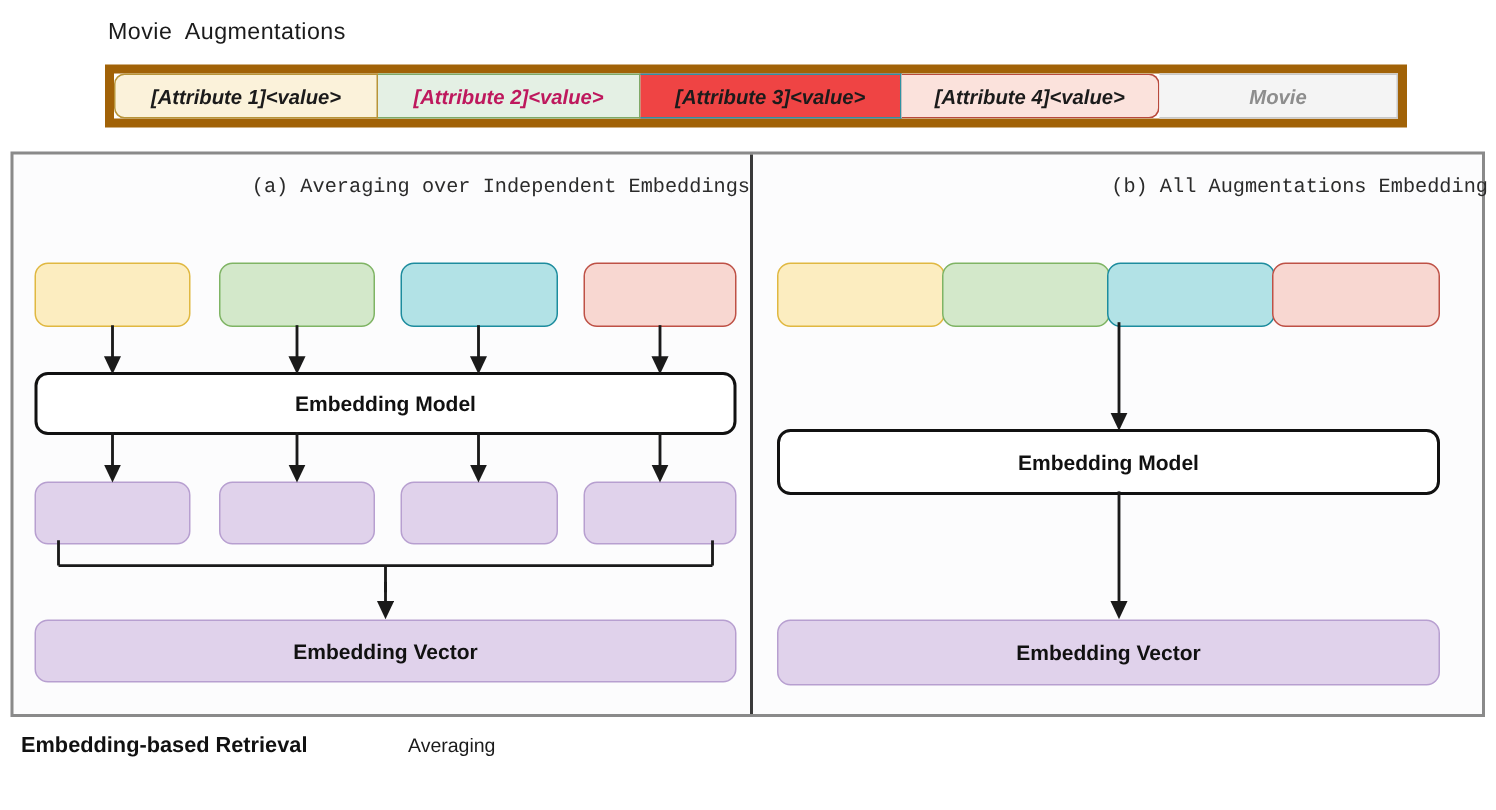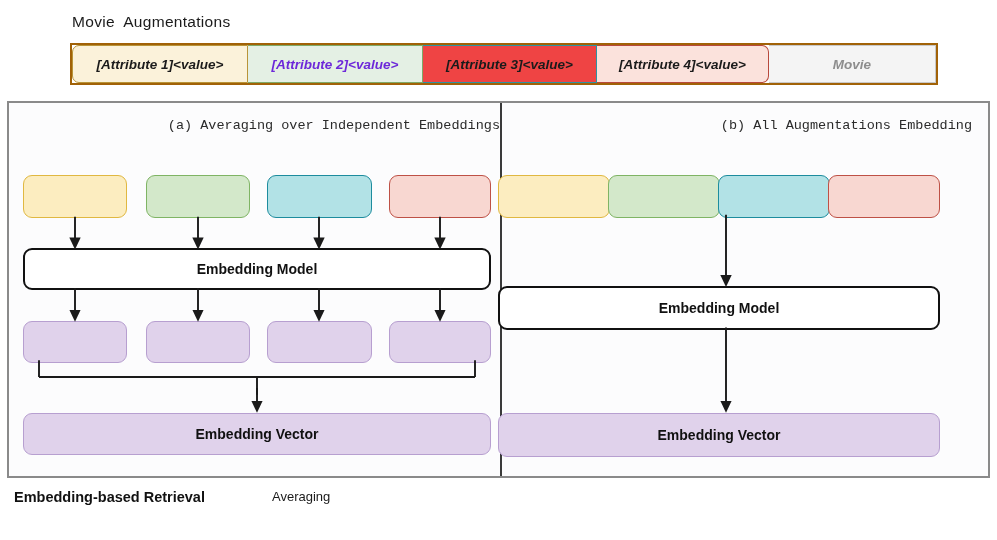--- a/index.html
+++ b/index.html
@@ -21,35 +21,35 @@
     letter-spacing: 0.3px;
     white-space: pre;
   }
 
   
   .aug-strip {
     position: absolute;
     left: 70px; top: 43px;
     width: 868px; height: 42px;
     display: flex;
-    border: 2px solid #a16207;
+    border: 6px solid #a16207;
     background: #ffffff;
   }
   .aug-seg {
     display: flex;
     align-items: center;
     justify-content: center;
     font-size: 13.5px;
     font-style: italic;
     font-weight: bold;
     white-space: nowrap;
     overflow: hidden;
   }
   .aug-seg.s1 { width: 176px; background:#FBF2DA; border:1px solid #B89438; border-radius:7px 0 0 7px; color:#1b1b1b; }
-  .aug-seg.s2 { width: 175px; background:#E4F0E4; border:1px solid #7FA967; border-left:none; color:#6d28d9; }
+  .aug-seg.s2 { width: 175px; background:#E4F0E4; border:1px solid #7FA967; border-left:none; color:#be185d; }
   .aug-seg.s3 { width: 174px; background:#ef4444; border:1px solid #2E93A3; border-left:none; color:#1b1b1b; }
   .aug-seg.s4 { width: 172px; background:#FBE2DC; border:1px solid #B8493C; border-left:none; border-radius:0 7px 7px 0; color:#1b1b1b; }
   .aug-seg.s5 { flex:1 1 auto; background:#F4F4F4; border:1px solid #c8c8c8; border-left:none; color:#8d8d8d; }
 
   
   .main-panel {
     position: absolute;
     left: 7px; top: 101px;
     width: 983px; height: 377px;
     background: #FCFCFD;
@@ -57,21 +57,21 @@
   }
   .panel-divider {
     position: absolute;
     left: 491px; top: 0;
     width: 2px; height: 100%;
     background: #3a3a3a;
   }
 
   .sub-panel { position: absolute; top: 0; height: 100%; }
   .sub-a { left: 0;     width: 491px; }
-  .sub-b { left: 473px; width: 490px; }
+  .sub-b { left: 493px; width: 490px; }
 
   .panel-caption {
     position: absolute;
     top: 15px; left: 0; width: 100%;
     text-align: right;
     font-family: "Liberation Mono", "DejaVu Sans Mono", monospace;
     font-size: 13.5px;
     color: #2b2b2b;
     white-space: pre;
   }

